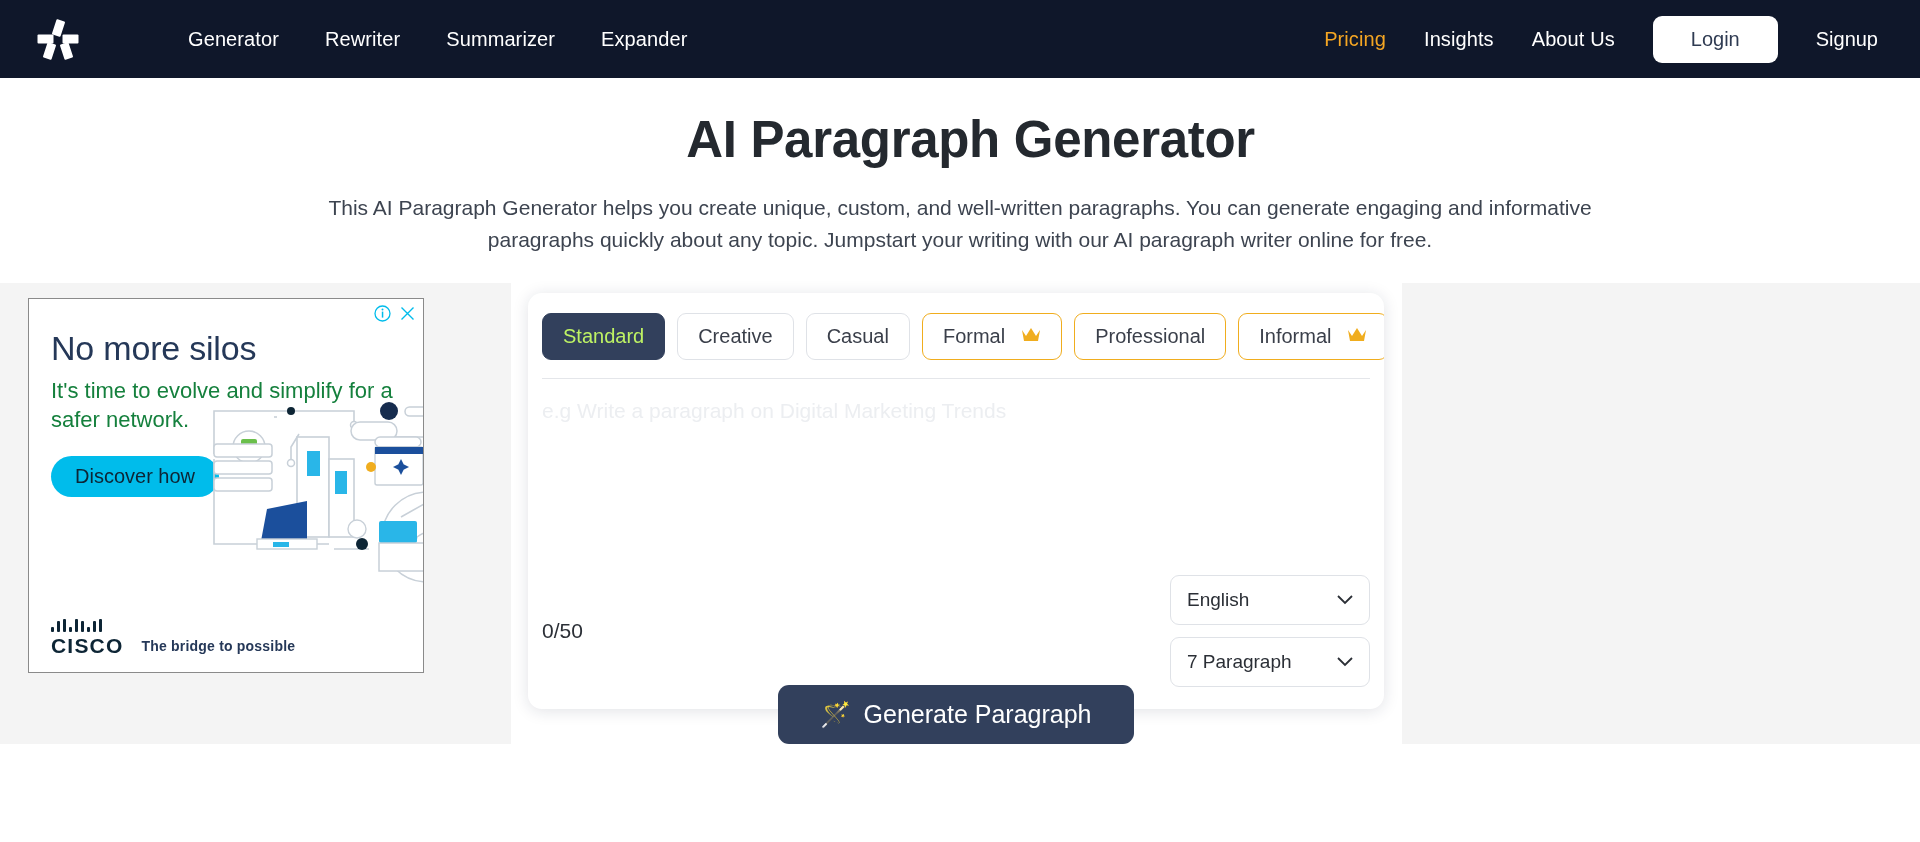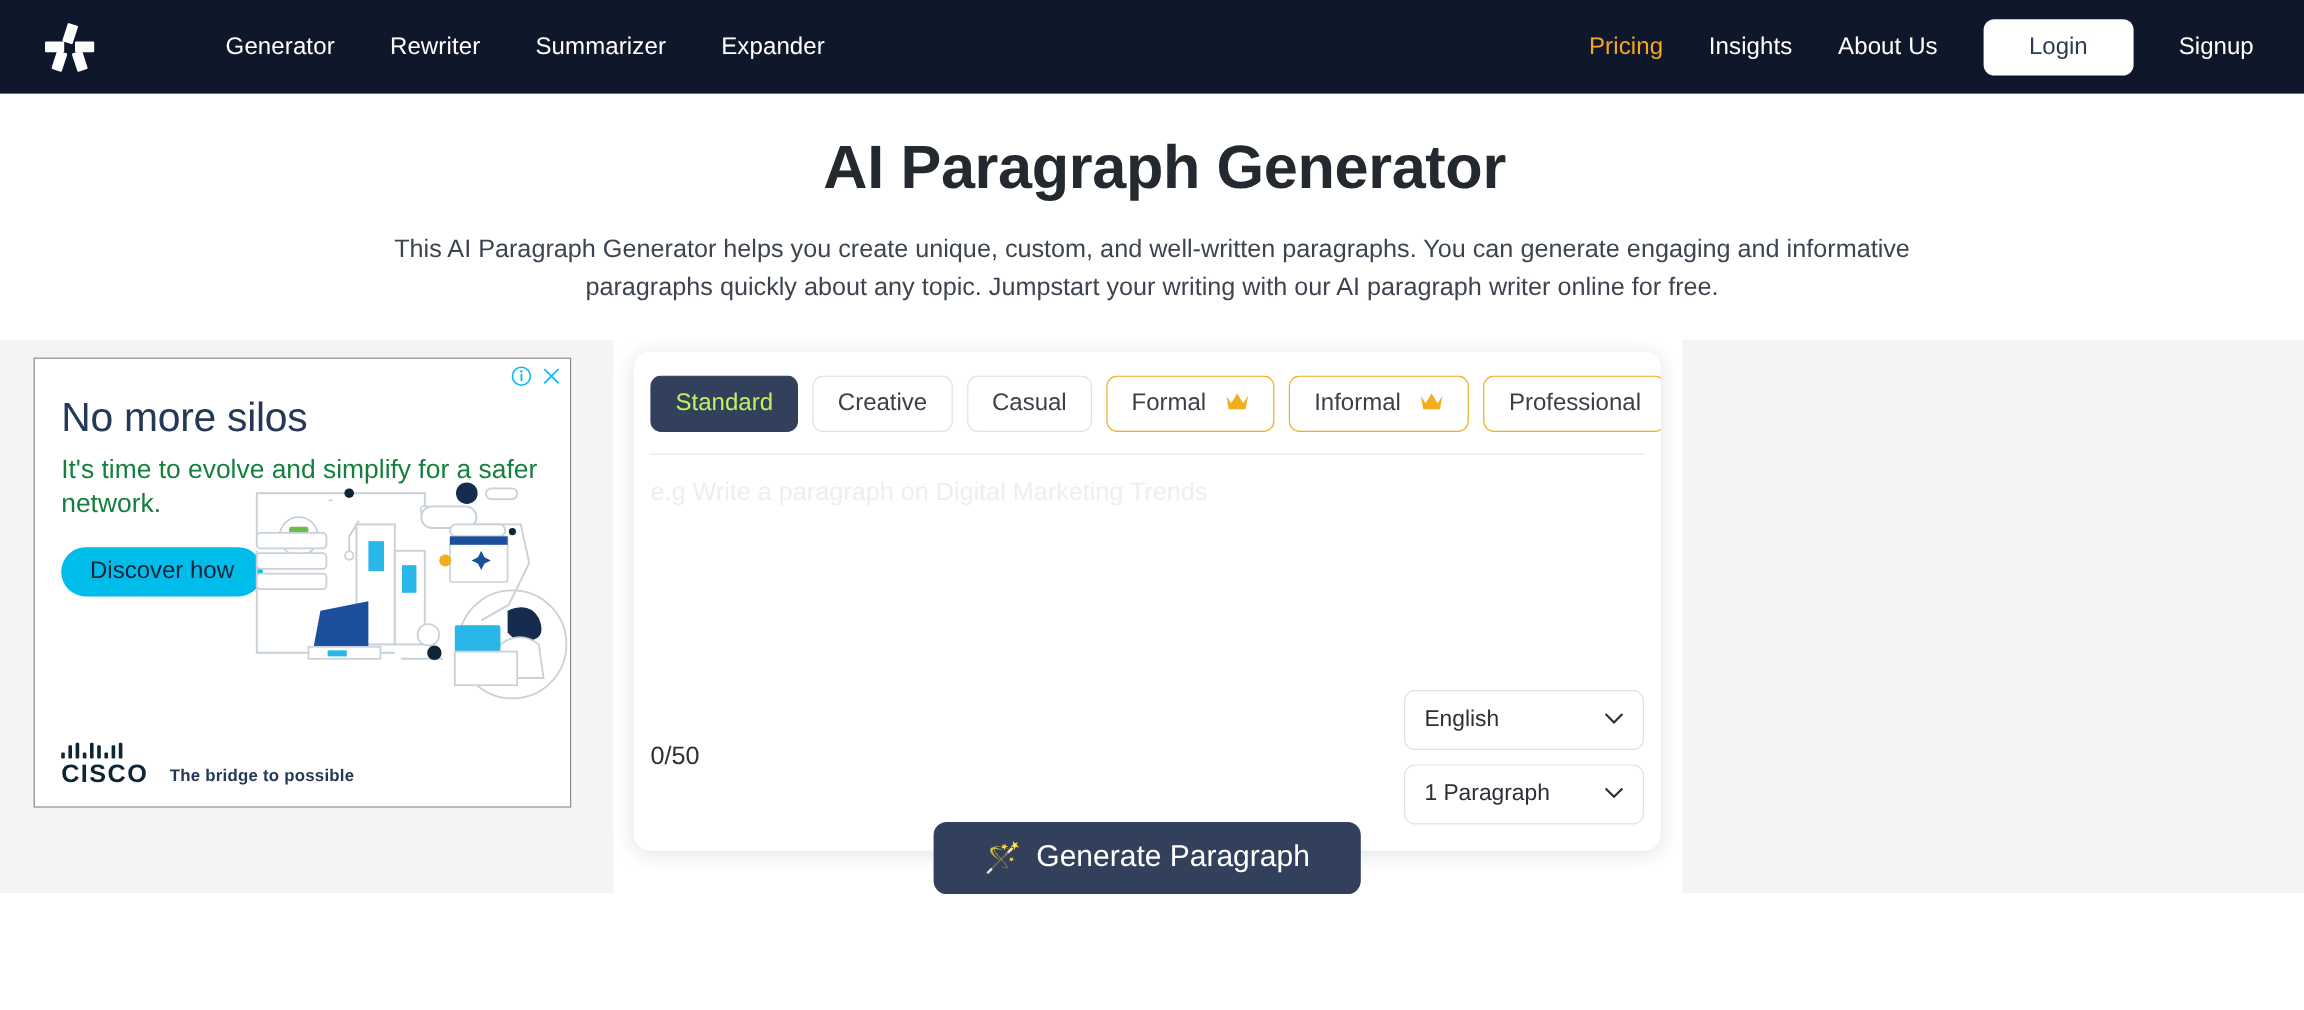--- a/index.html
+++ b/index.html
@@ -104,21 +104,21 @@
     left: 1402px; top: 0;
     width: 518px;
     height: 461px;
     background: #f4f4f4;
   }
 
   
   .ad-card {
     position: absolute;
     left: 28px; top: 15px;
-    width: 448px; height: 375px;
+    width: 396px; height: 375px;
     background: #ffffff;
     border: 1px solid #8a8a8a;
     overflow: hidden;
   }
   .ad-icons {
     position: absolute;
     top: 6px; right: 8px;
     display: flex;
     align-items: center;
     gap: 9px;
@@ -419,29 +419,29 @@
       </button>
       <button class="tone premium">
         <span>Formal</span>
         <span class="crown">
           <svg width="20" height="15" viewBox="0 0 20 15">
               <path d="M1 3 L5 9 L10 1 L15 9 L19 3 L17 14 L3 14 Z" fill="#f0ad1e"></path>
             </svg>
         </span>
       </button>
       <button class="tone premium">
+        <span>Professional</span>
+      </button>
+      <button class="tone premium">
         <span>Informal</span>
         <span class="crown">
           <svg width="20" height="15" viewBox="0 0 20 15">
               <path d="M1 3 L5 9 L10 1 L15 9 L19 3 L17 14 L3 14 Z" fill="#f0ad1e"></path>
             </svg>
         </span>
-      </button>
-      <button class="tone premium">
-        <span>Professional</span>
       </button>
     </div>
 
     <div class="divider"></div>
 
     <div class="prompt-area">
       <div class="prompt-text">e.g Write a paragraph on Digital Marketing Trends</div>
     </div>
 
     <div class="card-bottom">
@@ -449,21 +449,21 @@
       <div class="selects">
         <div class="select">
           <span>English</span>
           <span class="chev">
             <svg width="16" height="10" viewBox="0 0 16 10">
                 <path d="M1 1 L8 8 L15 1" fill="none" stroke="#2b2f36" stroke-width="1.8"></path>
               </svg>
           </span>
         </div>
         <div class="select">
-          <span>1 Paragraph</span>
+          <span>7 Paragraph</span>
           <span class="chev">
             <svg width="16" height="10" viewBox="0 0 16 10">
                 <path d="M1 1 L8 8 L15 1" fill="none" stroke="#2b2f36" stroke-width="1.8"></path>
               </svg>
           </span>
         </div>
       </div>
     </div>
   </div>
 

